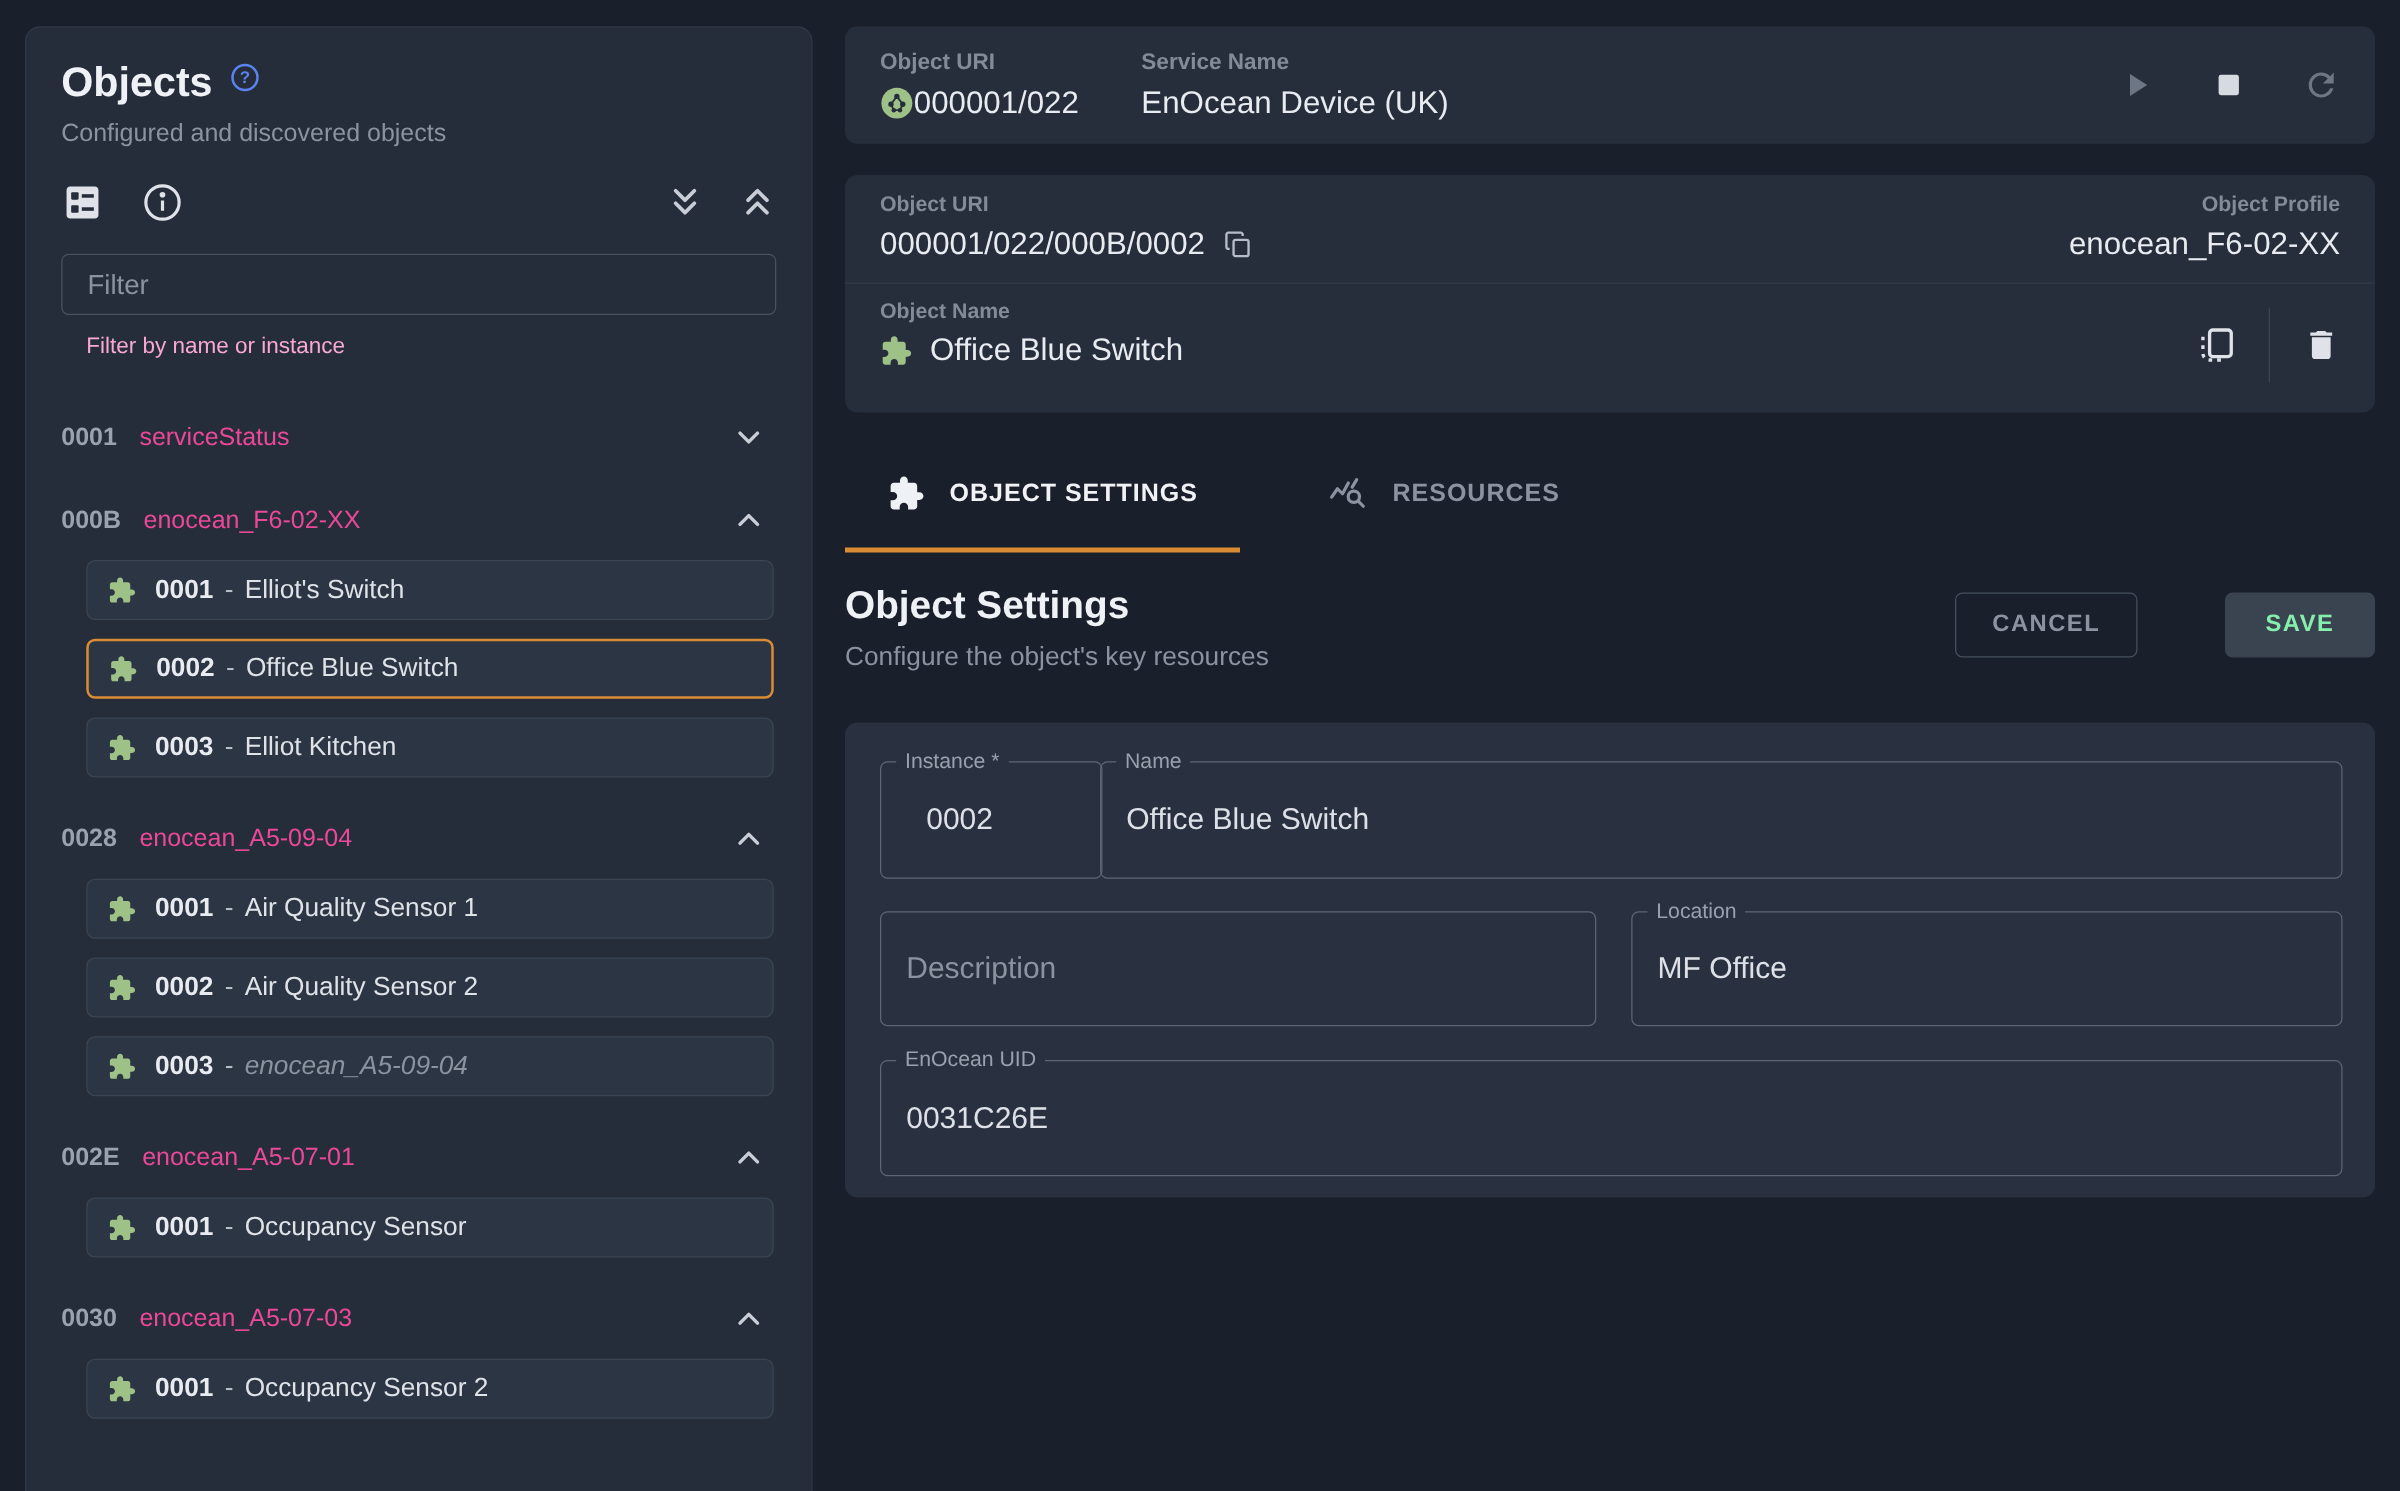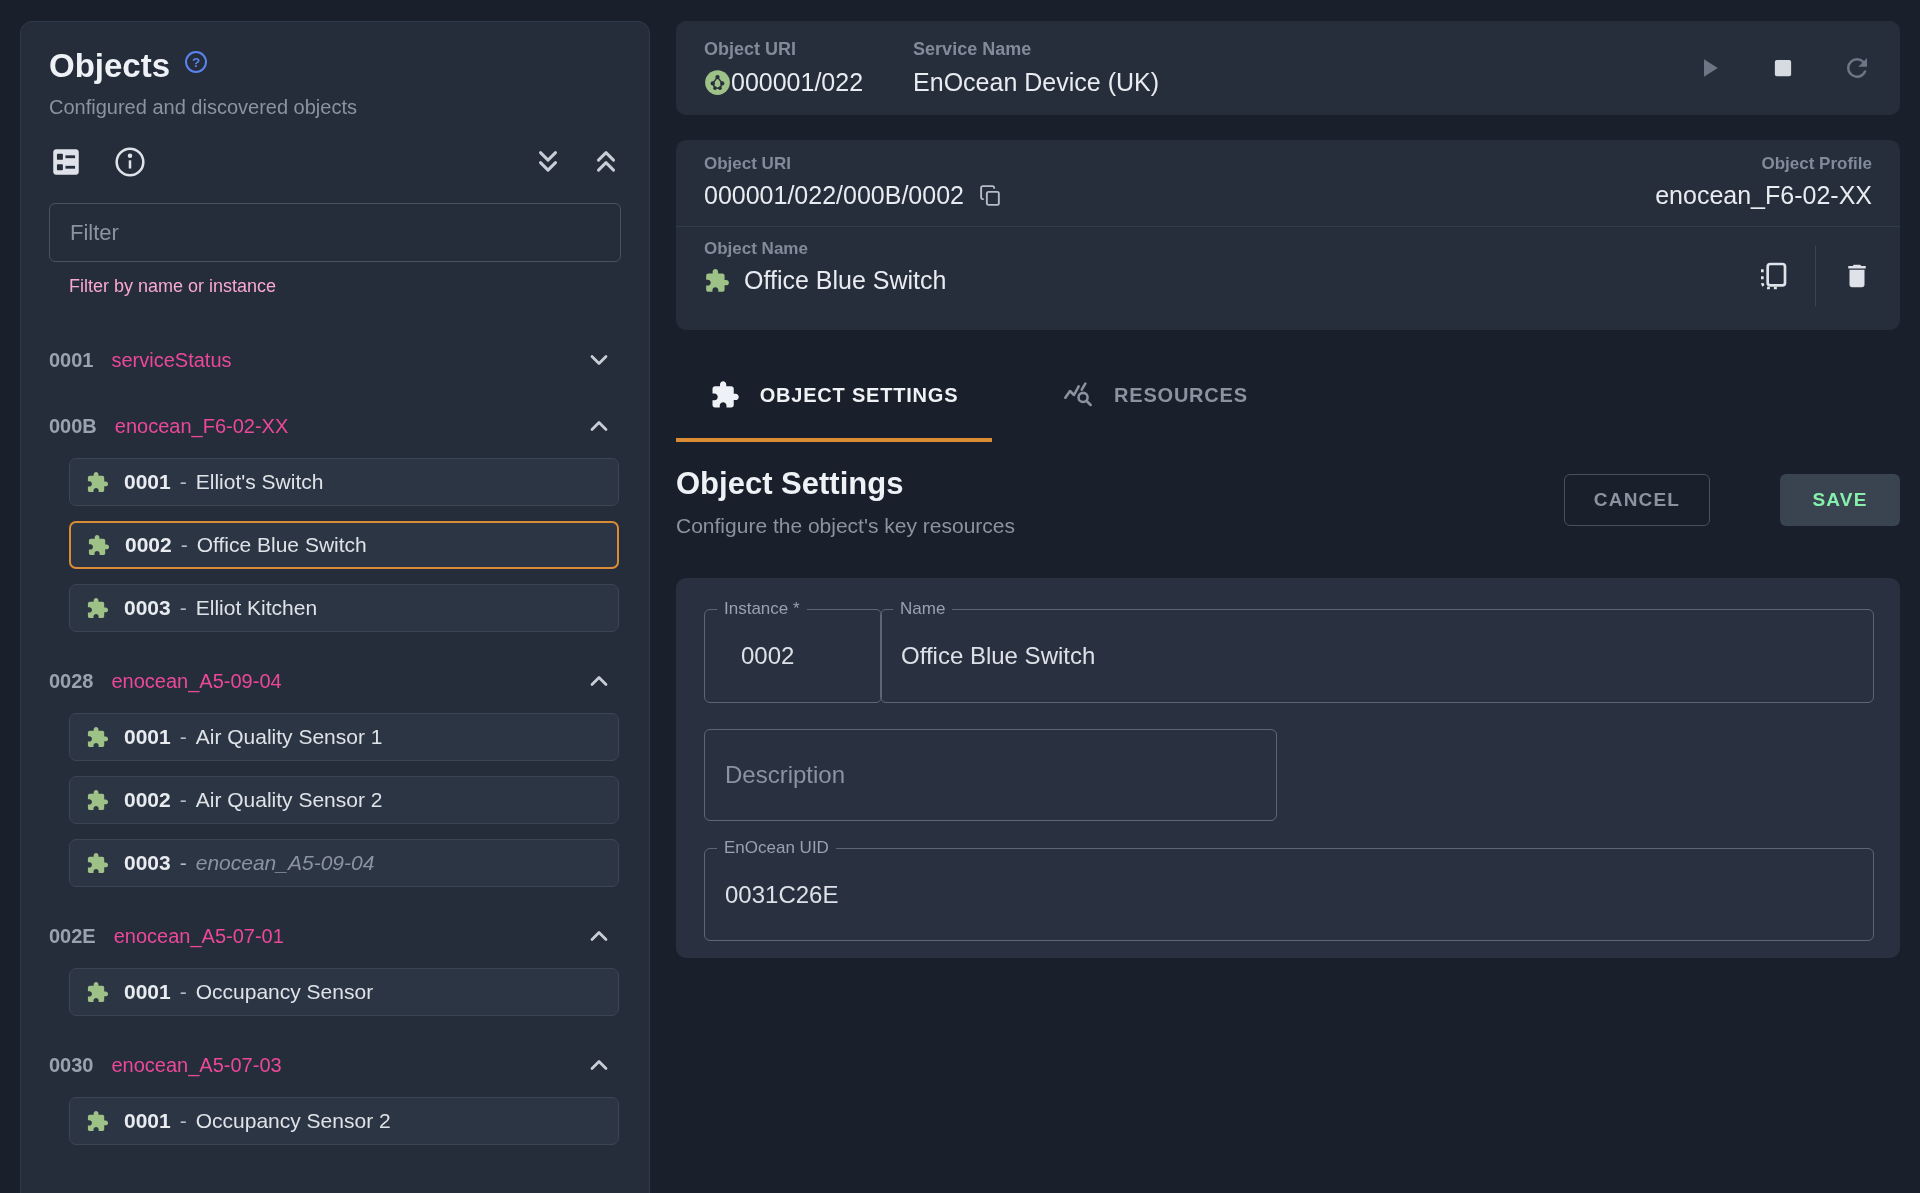--- a/index.html
+++ b/index.html
@@ -18,21 +18,21 @@
   .sb-title-row{display:flex;align-items:flex-start;gap:14px;}
   .sb-title{font-size:33px;font-weight:bold;color:#eef1f5;line-height:1.1;}
   .help-ic{margin-top:2px;}
   .sb-subtitle{margin-top:12px;font-size:20px;color:#8b93a1;}
   .sb-toolbar{margin-top:26px;display:flex;align-items:center;}
   .tb-ic{cursor:pointer;}
   .tb-ic + .tb-ic{margin-left:30px;}
   .tb-spacer{flex:1;}
   .filter-wrap{margin-top:24px;}
   .filter-input{
-    width:100%;height:59px;box-sizing:border-box;border:1px solid #49525f;border-radius:6px;
+    width:100%;height:49px;box-sizing:border-box;border:1px solid #49525f;border-radius:6px;
     background:transparent;color:#ffffff;font-size:22px;padding:0 20px;outline:none;
     font-family:"Liberation Sans", sans-serif;
   }
   .filter-input::placeholder{color:#8b93a1;}
   .filter-helper{margin:14px 0 0 20px;font-size:18px;color:#f9a8d4;}
   .object-list{margin-top:46px;}
   .group-header{display:flex;align-items:center;height:34px;margin-top:32px;cursor:pointer;padding-right:8px;}
   .group-header:first-child{margin-top:0;}
   .g-code{font-size:20px;font-weight:bold;color:#9aa2b0;}
   .g-name{font-size:20px;color:#ec4899;margin-left:18px;}
@@ -427,18 +427,22 @@
       <span class="flabel">Instance *</span>
       <input value="0002" style="">
     </div>
     <div class="field f-name">
       <span class="flabel">Name</span>
       <input value="Office Blue Switch" style="">
     </div>
     <div class="field f-desc">
       <input placeholder="Description" style="">
     </div>
+    <div class="field f-loc">
+      <span class="flabel">Location</span>
+      <input value="MF Office" style="">
+    </div>
     <div class="field f-uid">
       <span class="flabel">EnOcean UID</span>
       <input value="0031C26E" style="">
     </div>
   </div>
 </div>
 
 </body></html>

